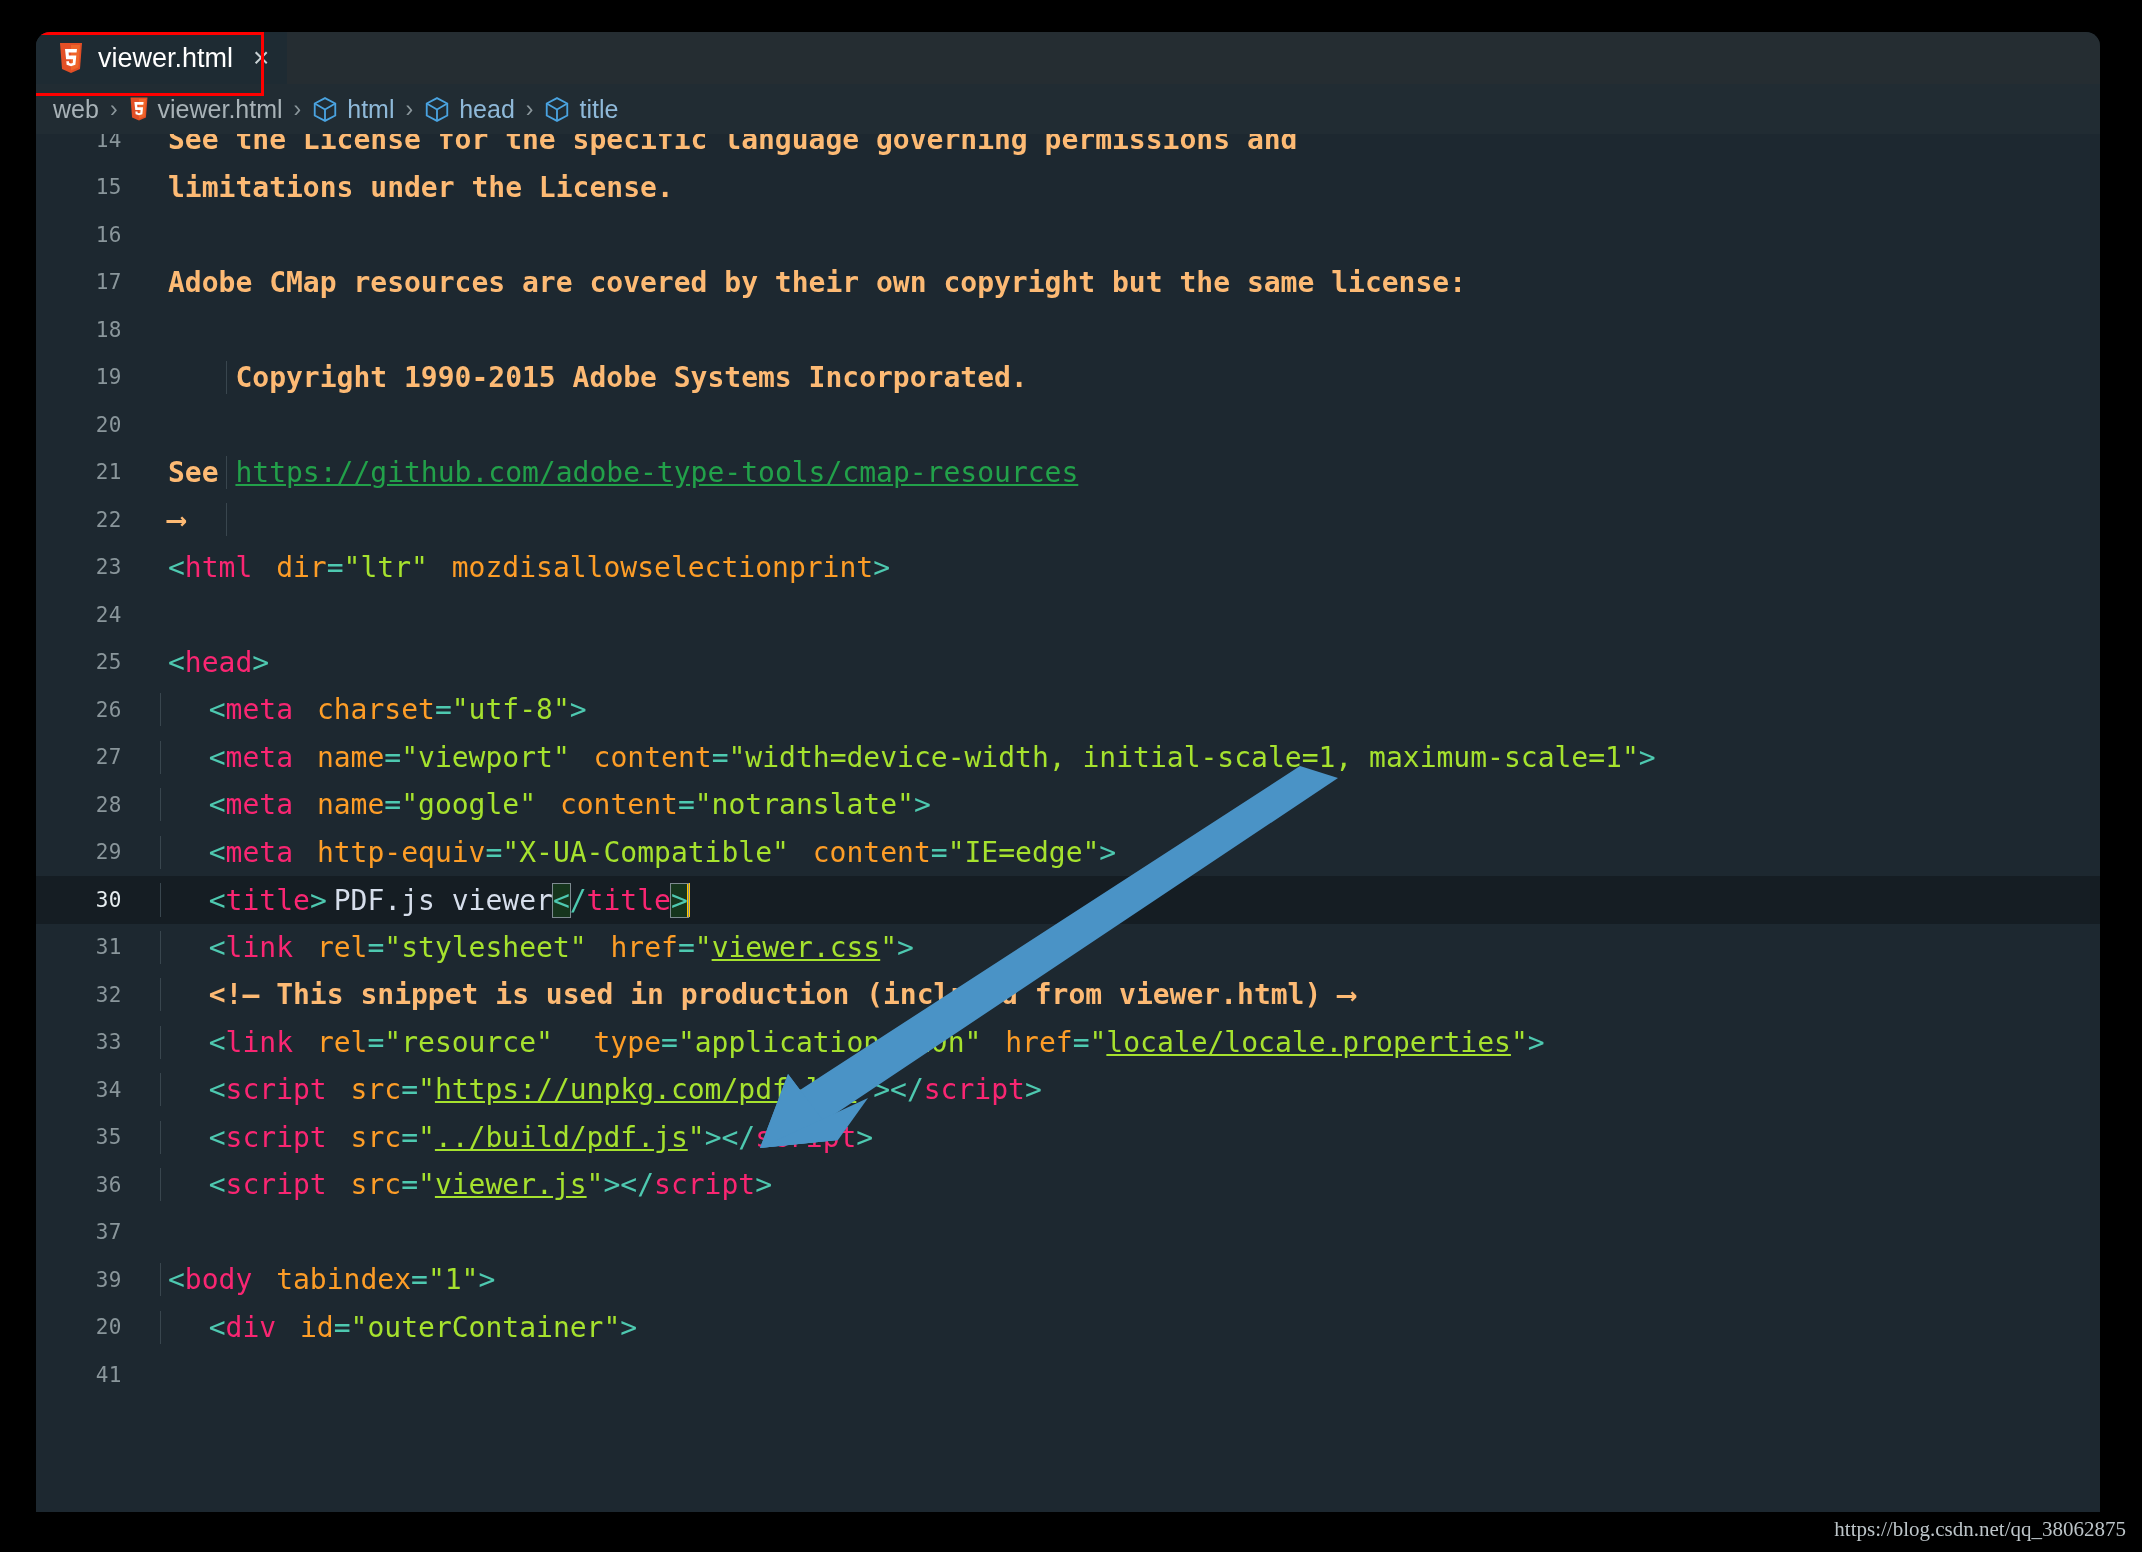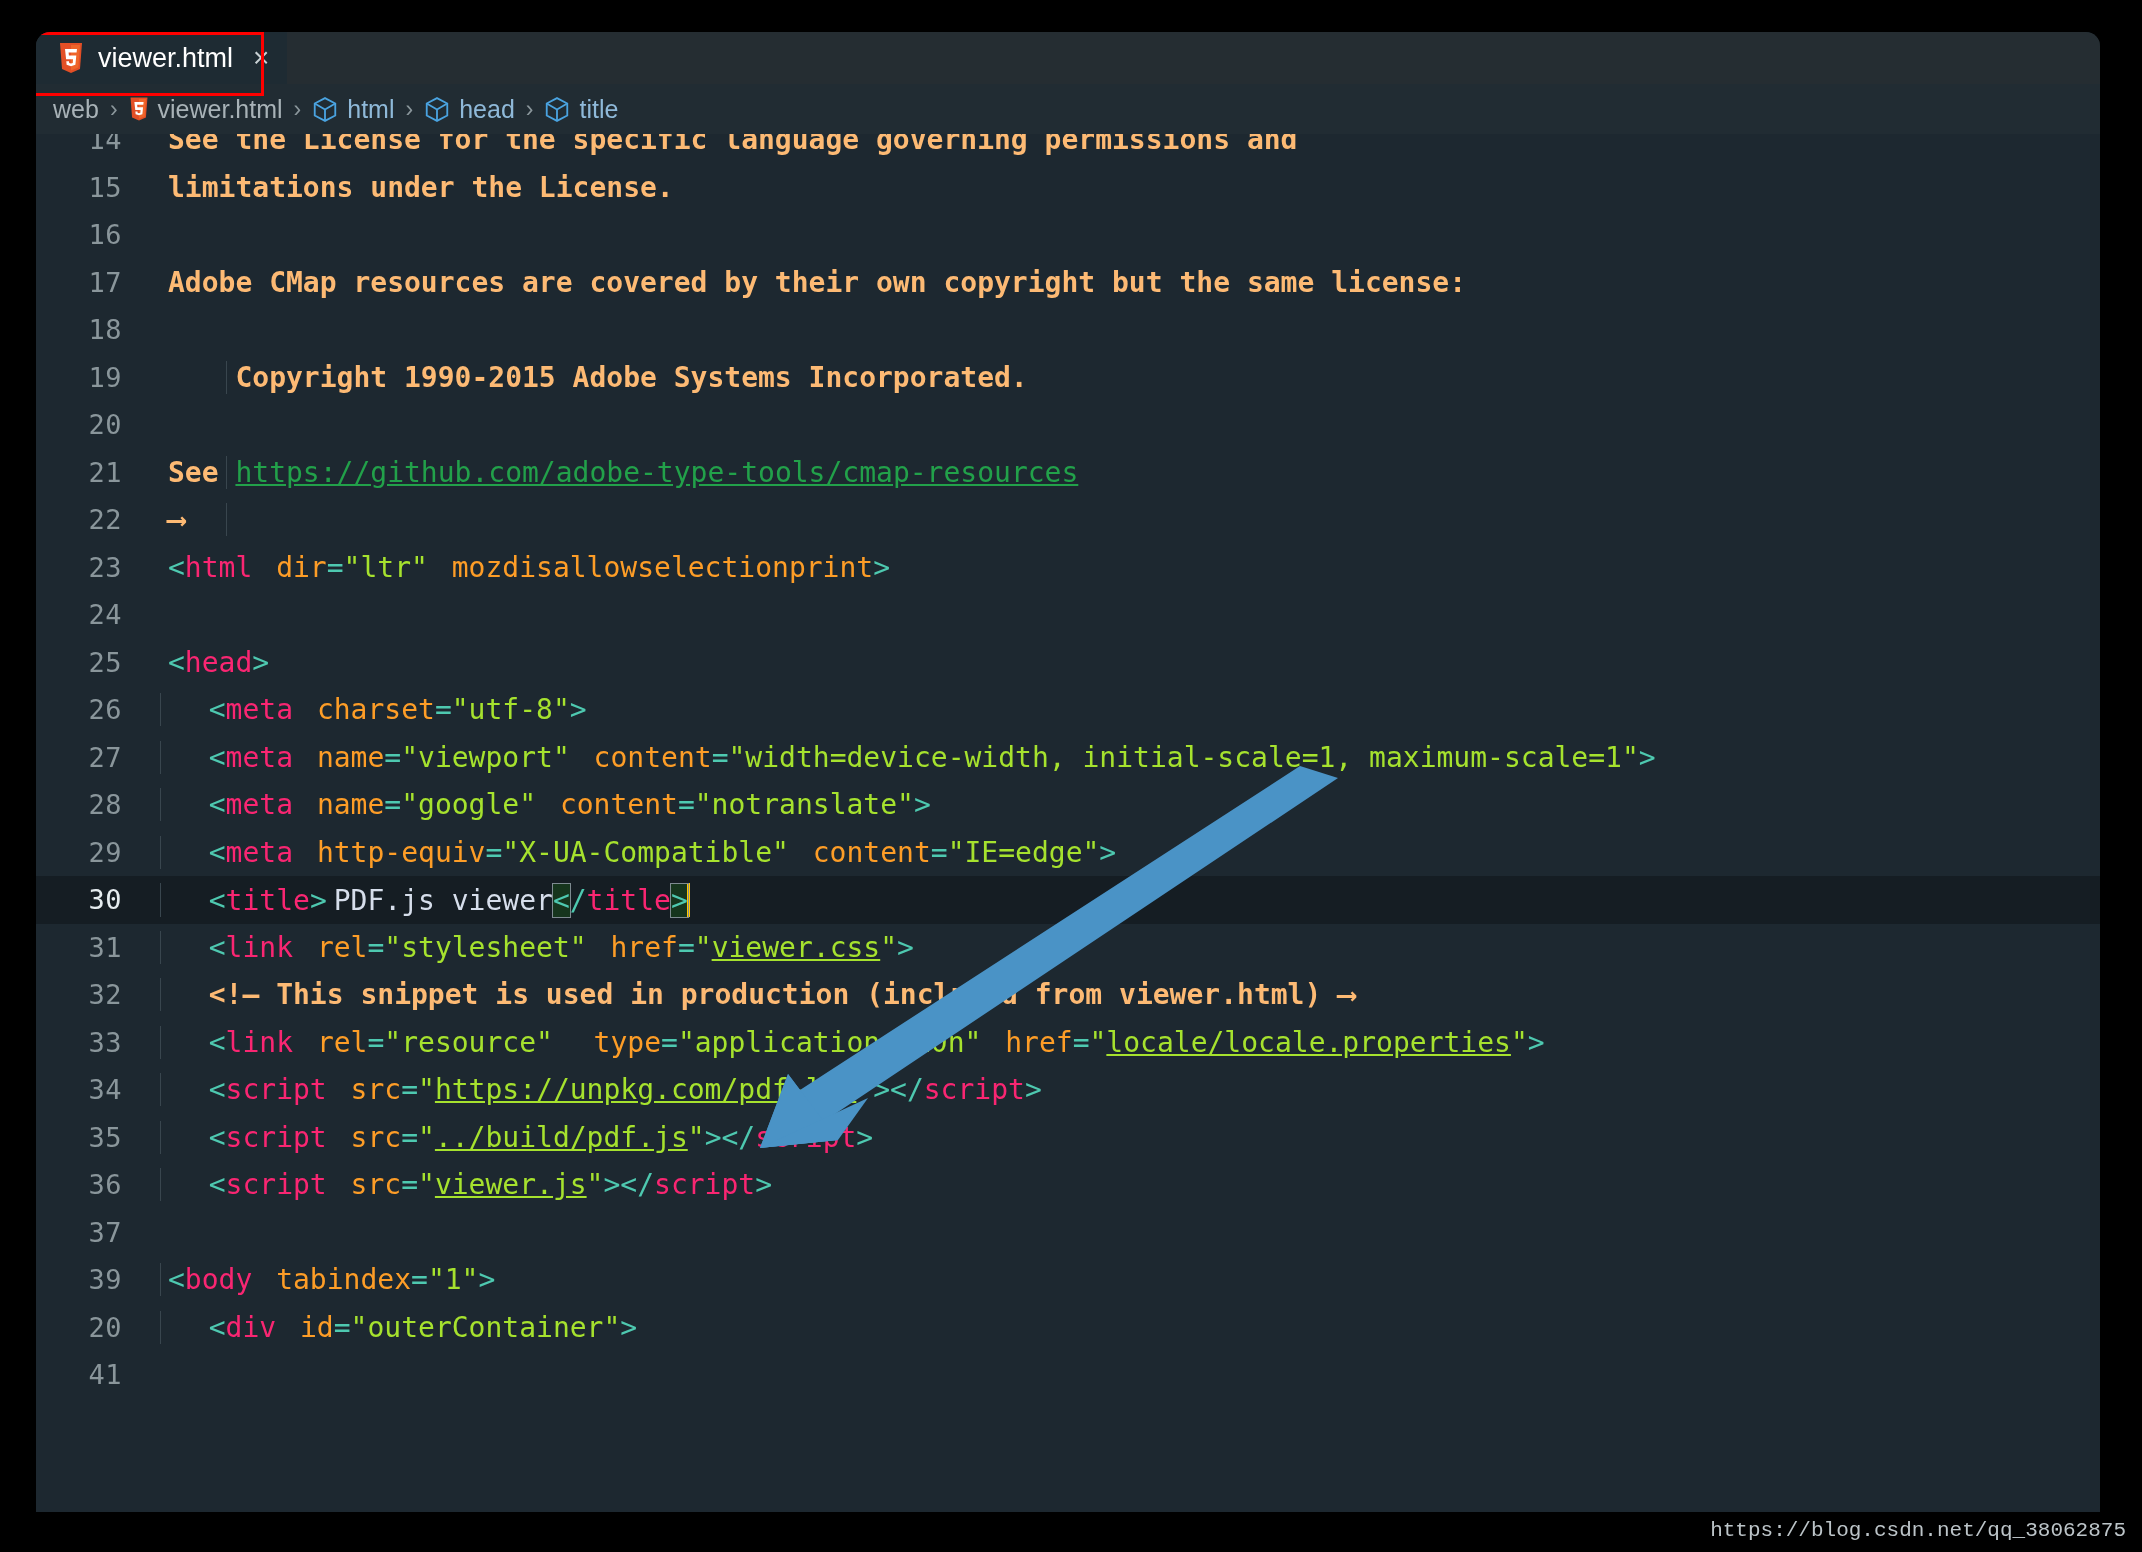--- a/index.html
+++ b/index.html
@@ -111,21 +111,21 @@
     font-size: 28px;
     white-space: pre;
   }
   .line.active { background: #151d23; }
   .ln {
     width: 112px;
     text-align: right;
     padding-right: 26px;
     color: #8a969b;
     flex: none;
-    font-size: 27px;
+    font-size: 21px;
     letter-spacing: 0.5px;
   }
   .line.active .ln { color: #e6edf0; }
   .code {
     position: relative;
     flex: 1;
     padding-left: 20px;
     color: #d6deeb;
   }
   
@@ -168,21 +168,21 @@
     left: 0; top: 0;
     width: 2142px; height: 1552px;
     pointer-events: none;
     z-index: 30;
   }
 
   
   #watermark {
     position: absolute;
     right: 16px; bottom: 10px;
-    font-family: Liberation Mono, monospace;
+    font-family: Liberation Serif, serif;
     font-size: 21px;
     color: #bcc4c8;
     z-index: 40;
   }
 </style>
 </head>
 <body>
 
 <div id="window">
 

